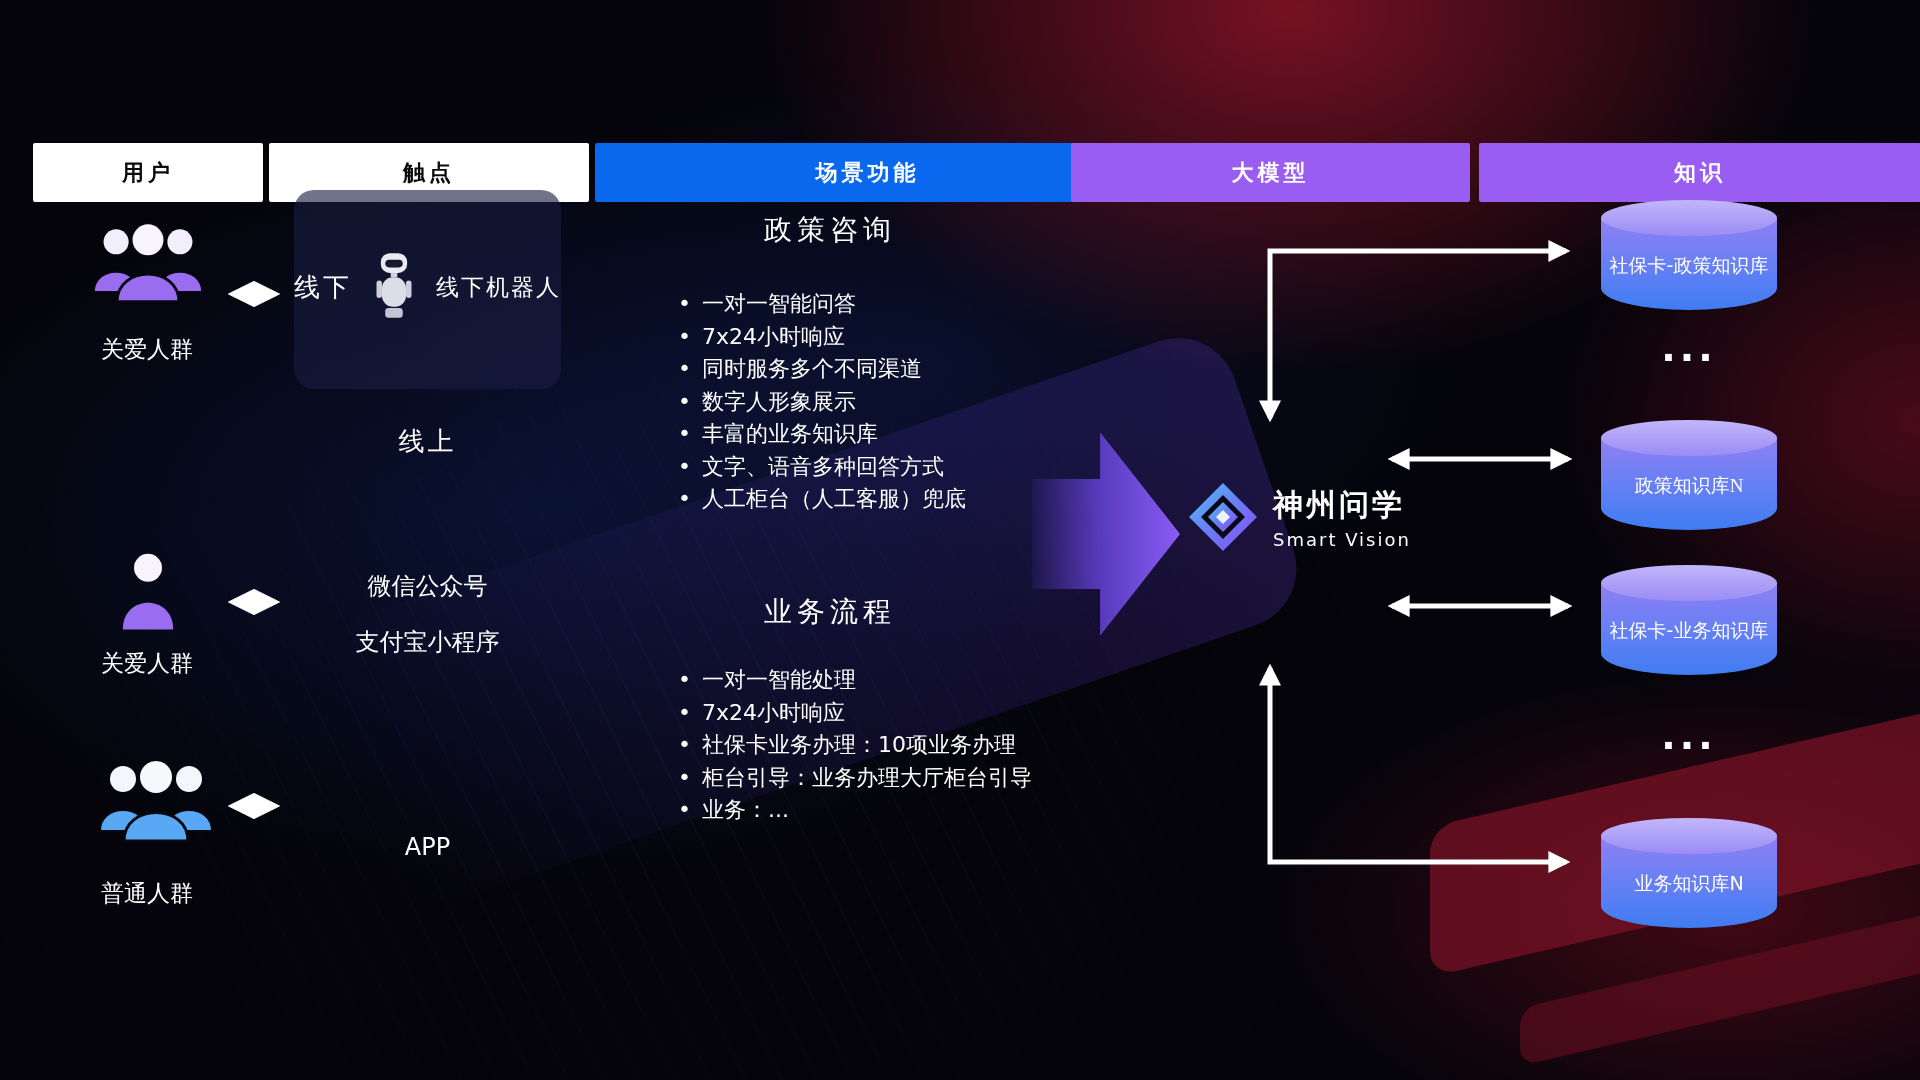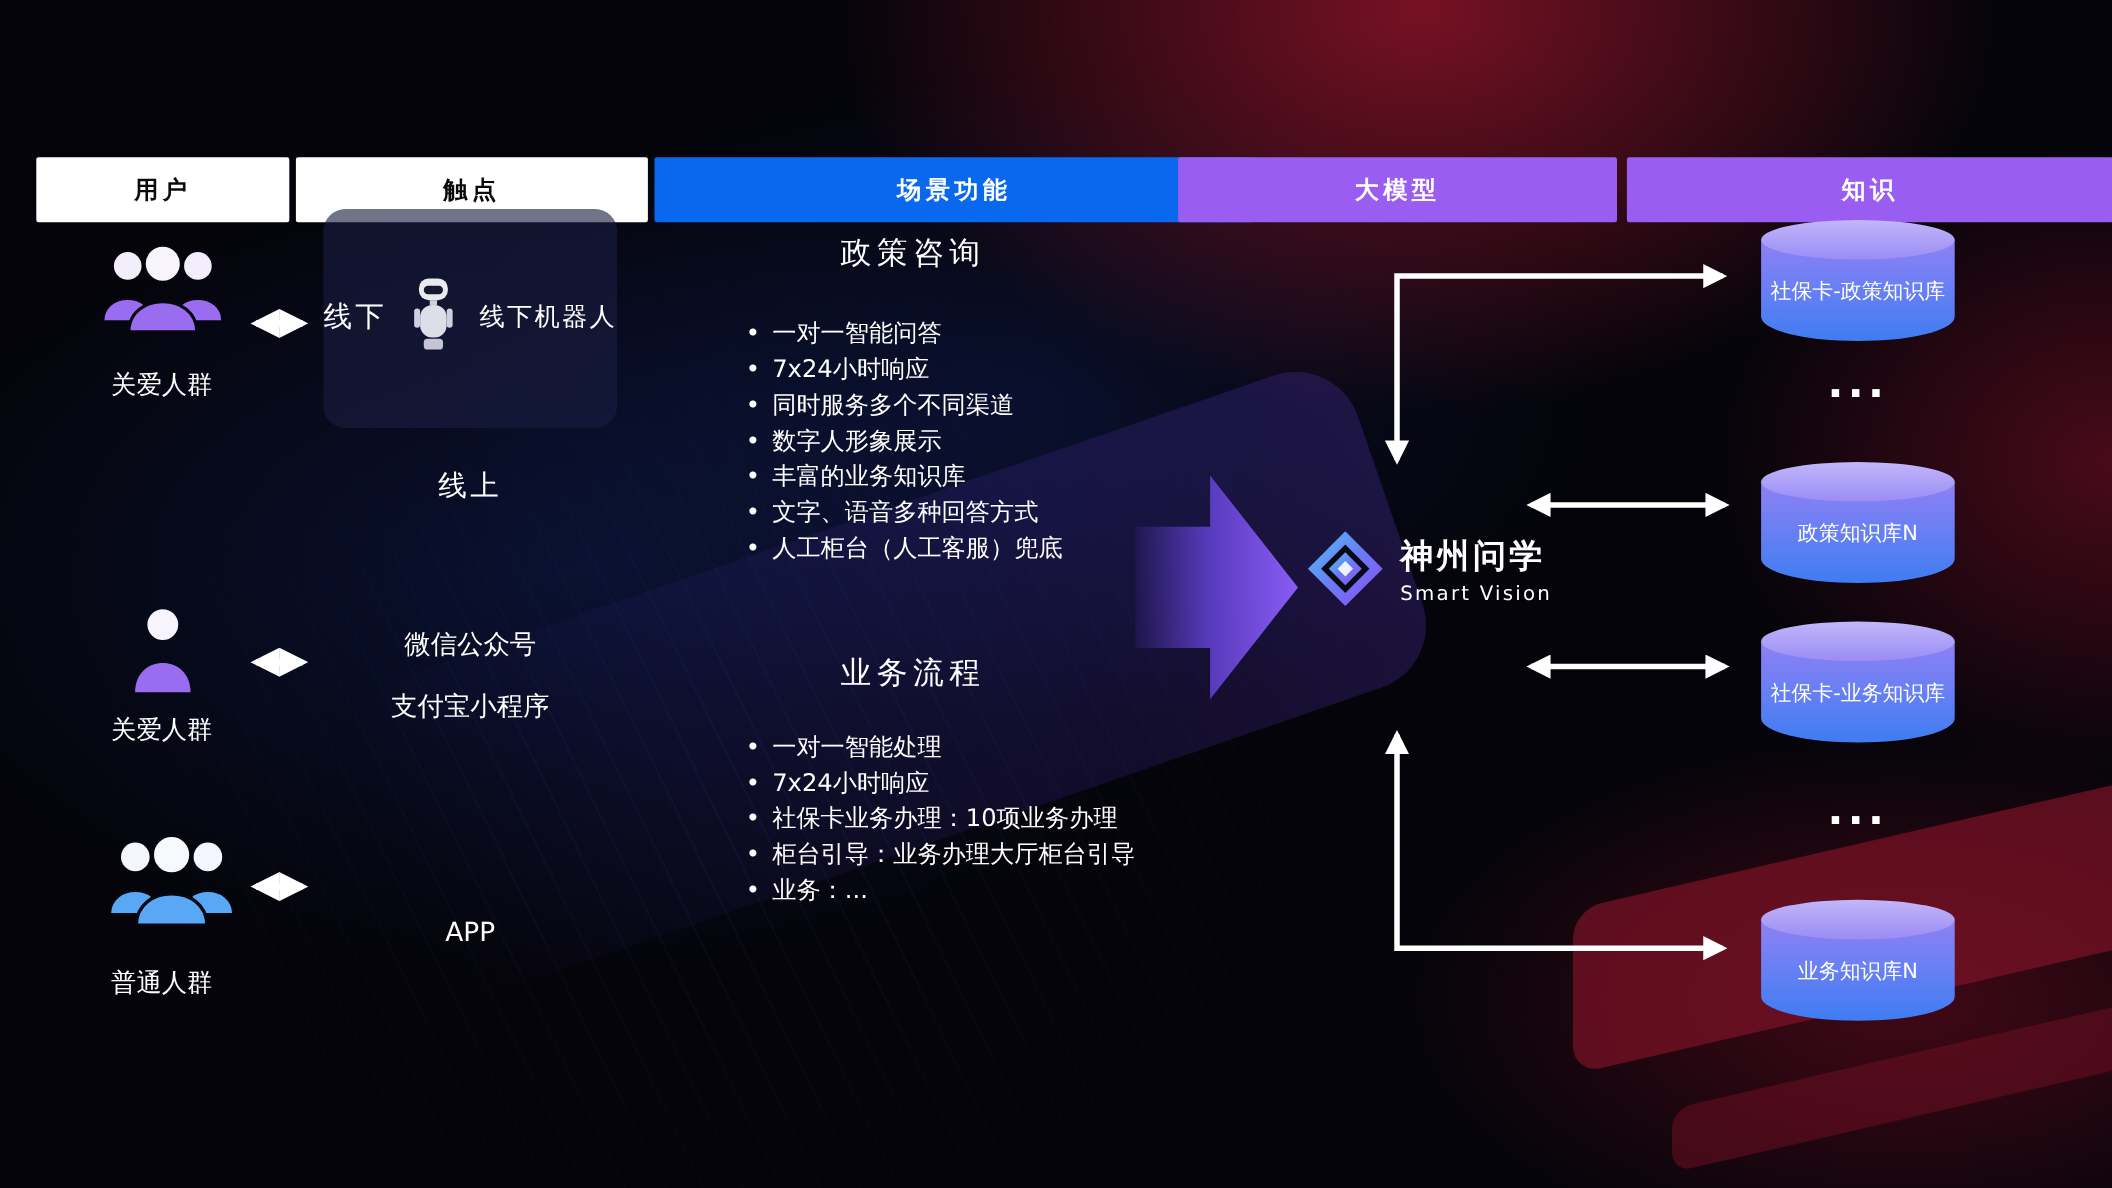--- a/index.html
+++ b/index.html
@@ -76,21 +76,21 @@
     background:linear-gradient(90deg, rgba(86,58,196,0.12) 0%, rgba(104,70,224,0.78) 45%, #8a5cf5 100%);
     clip-path:polygon(0 24%, 46% 24%, 46% 2%, 100% 50%, 46% 98%, 46% 76%, 0 76%); }
 
   
   .logo { position:absolute; left:1186px; top:480px; display:flex; align-items:center; gap:13px; z-index:5; }
   .logo-name { font-size:30px; font-weight:700; letter-spacing:3px; }
   .logo-sub  { font-size:18px; letter-spacing:2px; margin-top:3px; }
 
   
   .cyl { position:absolute; left:1601px; width:176px; height:110px; z-index:5; }
-  #cy1 { top:200px;padding-left:13px; } #cy2 { top:420px; } #cy3 { top:565px; } #cy4 { top:818px; }
+  #cy1 { top:200px;padding-left:13px; } #cy2 { top:420px;font-family:Liberation Serif, serif; } #cy3 { top:565px; } #cy4 { top:818px; }
   .cyl-top { position:absolute; top:0; left:0; width:100%; height:36px; border-radius:50%; z-index:2;
     background:linear-gradient(180deg,#c2b6fa,#9a8cf5); }
   .cyl-body { position:absolute; top:18px; left:0; width:100%; height:92px;
     background:linear-gradient(180deg,#8f80f3 0%, #6b80f4 45%, #3f7cf2 100%);
     border-radius:0 0 50% 50% / 0 0 22px 22px; }
   .cyl-label { position:absolute; top:28px; left:8px; right:8px; bottom:6px; z-index:3;
     display:flex; align-items:center; justify-content:center; text-align:center;
     font-size:19px; line-height:1.35; }
   .dots { position:absolute; left:1601px; width:176px; text-align:center; z-index:5;
     font-size:38px; font-weight:700; letter-spacing:4px; line-height:20px; }

